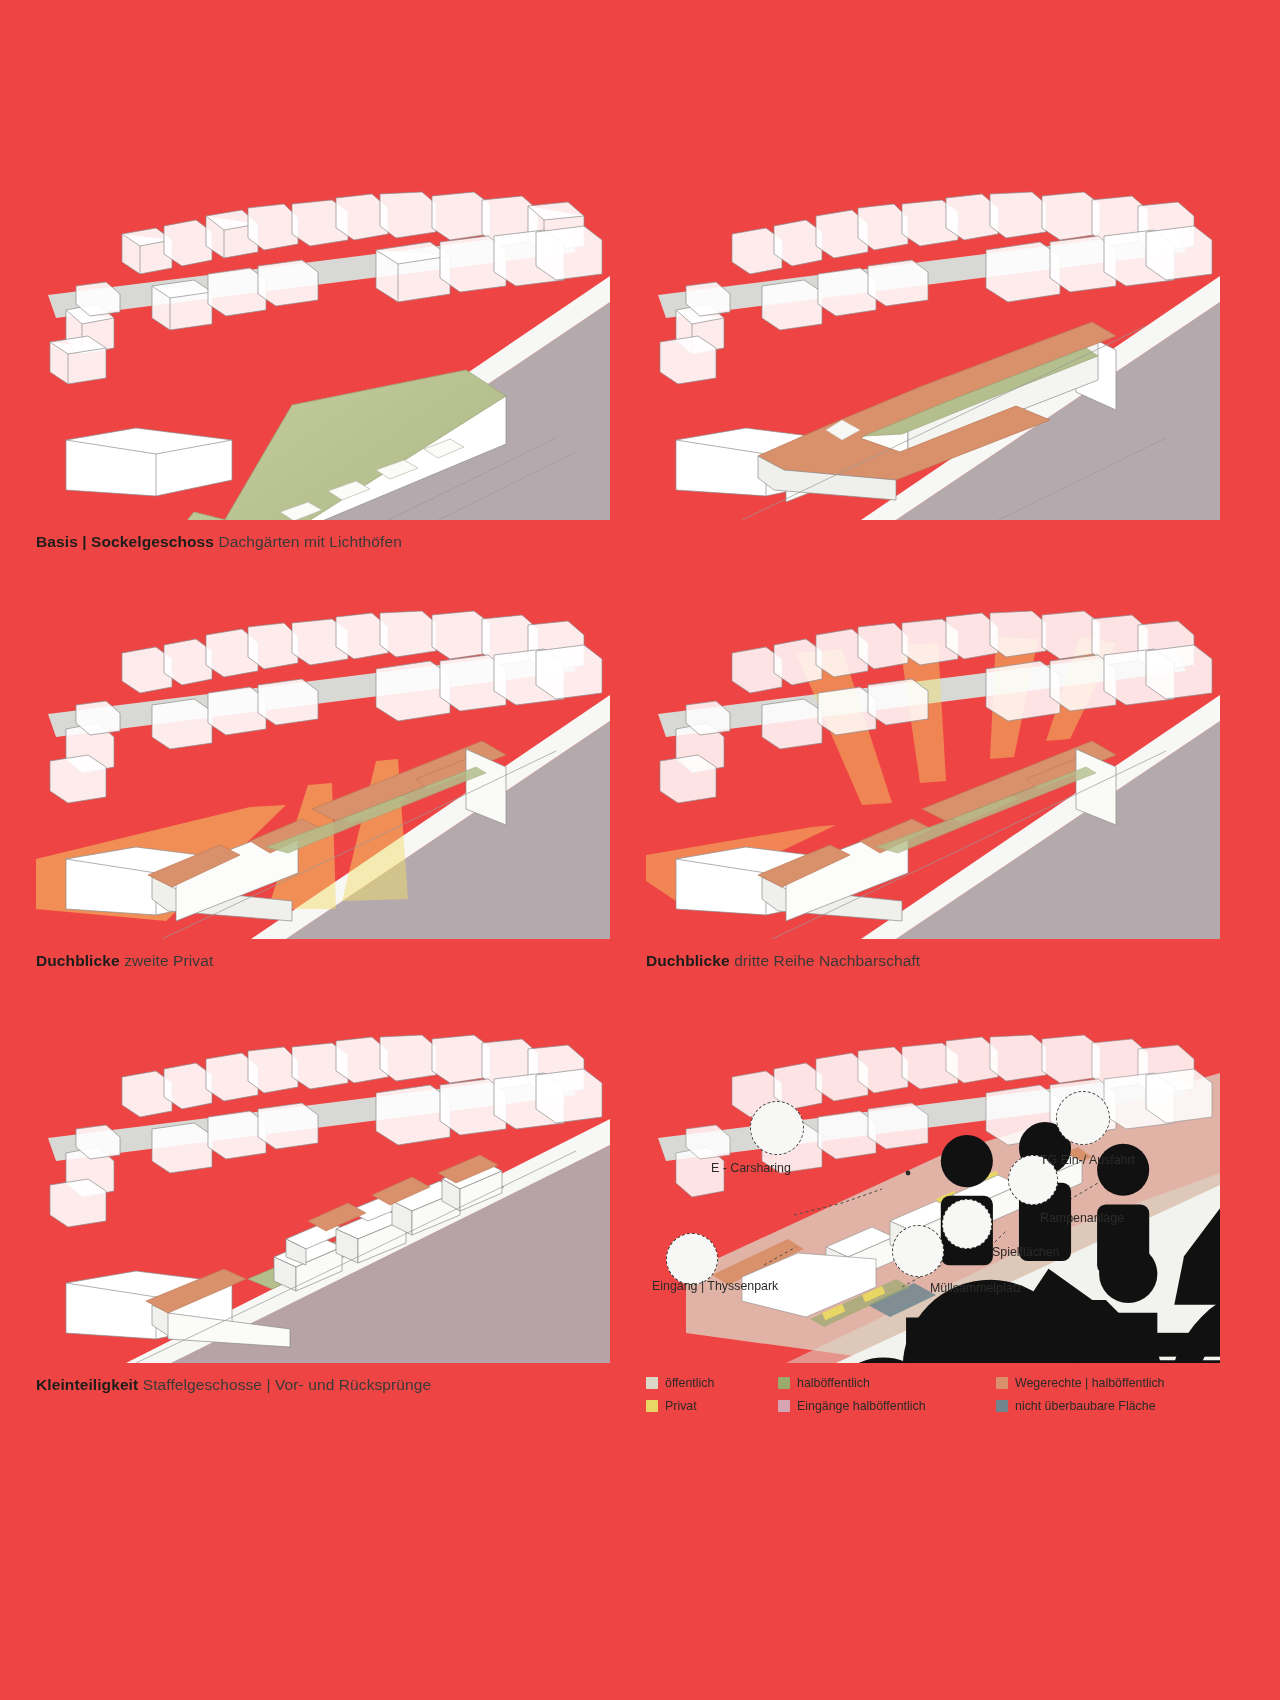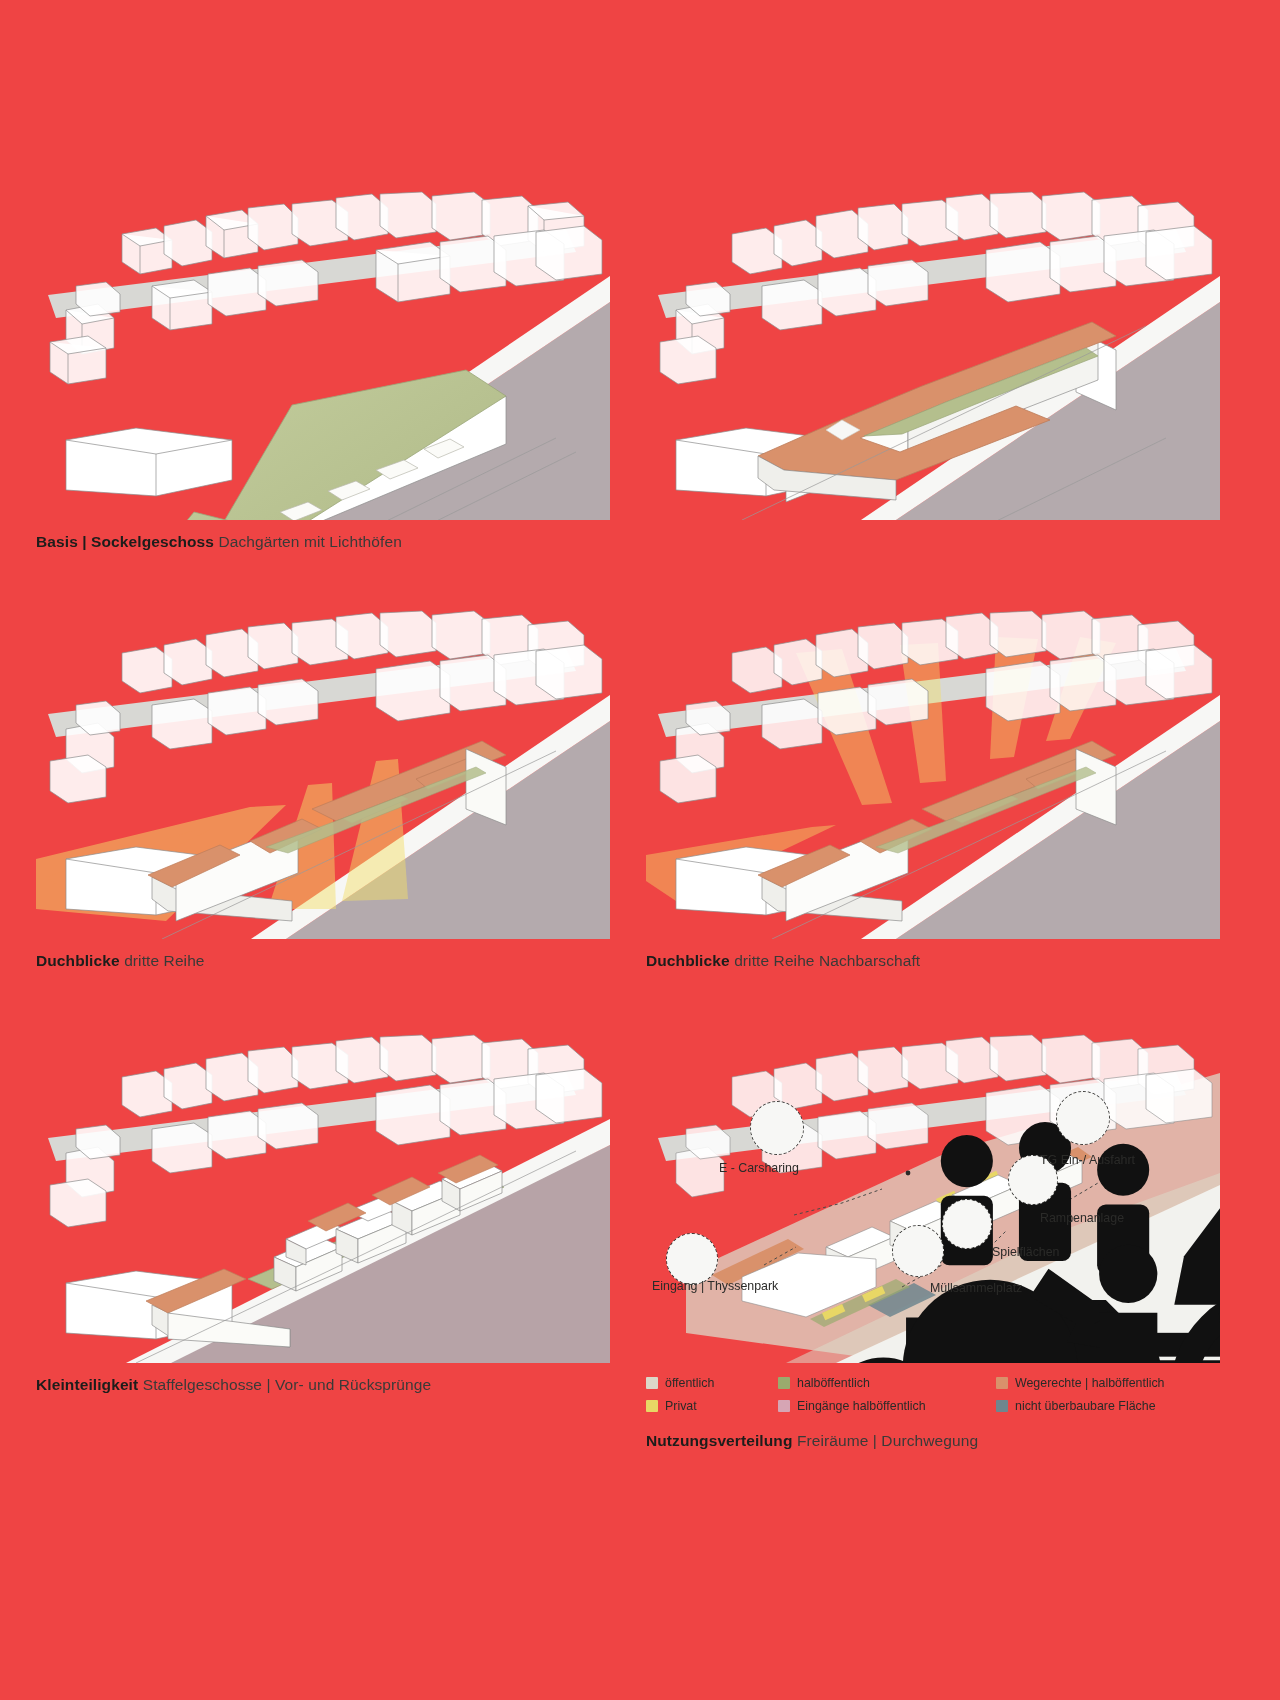--- a/index.html
+++ b/index.html
@@ -272,21 +272,21 @@
 
             <path d="M230,238 L300,212 L440,158 L450,164 L330,212 L252,244 Z" fill="#b4bf8d" opacity="0.85" stroke="#9aa679" stroke-width="0.6"></path>
           </g>
           <g stroke="#9a9a9a" stroke-width="0.7" fill="none">
             <path d="M126,330 L320,238 L520,142"></path>
           </g>
         </svg>
       </div>
       <div class="caption">
         <span class="b">Duchblicke</span>
-        <span class="n">dritte Reihe</span>
+        <span class="n">zweite Privat</span>
       </div>
     </div>
 
     <div class="panel">
       <div class="fig">
         <svg viewBox="0 0 574 330" xmlns="http://www.w3.org/2000/svg">
           <polygon points="250,330 574,112 574,330" fill="#a9bcc0" opacity="0.85"></polygon>
           <polygon points="215,330 574,86 574,112 250,330" fill="#f7f7f5"></polygon>
           <polygon points="12,105 530,40 540,62 20,128" fill="#d8d8d4"></polygon>
 
@@ -527,21 +527,21 @@
             <circle cx="19" cy="4.5" r="3"></circle>
               <rect x="16" y="8.5" width="6" height="9" rx="1"></rect>
             <circle cx="28" cy="7" r="3"></circle>
               <rect x="25" y="11" width="6" height="8" rx="1"></rect>
             <path d="M7,28 L10,22 L26,22 L32,28 L33,32 L6,32 Z"></path>
             <circle cx="12" cy="32.5" r="3.2"></circle>
               <circle cx="27" cy="32.5" r="3.2"></circle>
             <path d="M3,24 h3 v6 h-3 z"></path>
           </g>
         </svg>
-        <div class="anno" style="left:73px;top:128px;">E - Carsharing</div>
+        <div class="anno" style="left:65px;top:128px;">E - Carsharing</div>
 
         <div class="dotcircle" style="left:20px;top:200px;width:50px;height:50px;"></div>
         <svg class="ico" style="left:28px;top:208px;" width="34" height="34" viewBox="0 0 34 34">
           <g fill="#111">
             <circle cx="20" cy="13" r="9"></circle>
               <rect x="19" y="20" width="2" height="12"></rect>
             <circle cx="9" cy="18" r="6"></circle>
               <rect x="8" y="23" width="1.8" height="9"></rect>
             <circle cx="14" cy="21" r="5.5" fill="#111" stroke="#f7f7f5" stroke-width="1.4"></circle>
             <rect x="13.2" y="25" width="1.6" height="8" fill="#111" stroke="#f7f7f5" stroke-width="0.8"></rect>
@@ -622,20 +622,16 @@
         <div class="lg-item">
           <span class="sw" style="background:#d6a5b4;"></span>
           <span>Eingänge halböffentlich</span>
         </div>
         <div class="lg-item">
           <span class="sw" style="background:#6f868e;"></span>
           <span>nicht überbaubare Fläche</span>
         </div>
       </div>
 
-      <div class="caption" style="margin-top:18px;">
-        <span class="b">Nutzungsverteilung</span>
-        <span class="n">Freiräume | Durchwegung</span>
-      </div>
     </div>
 
   </div>
 </div>
 
 </body></html>

